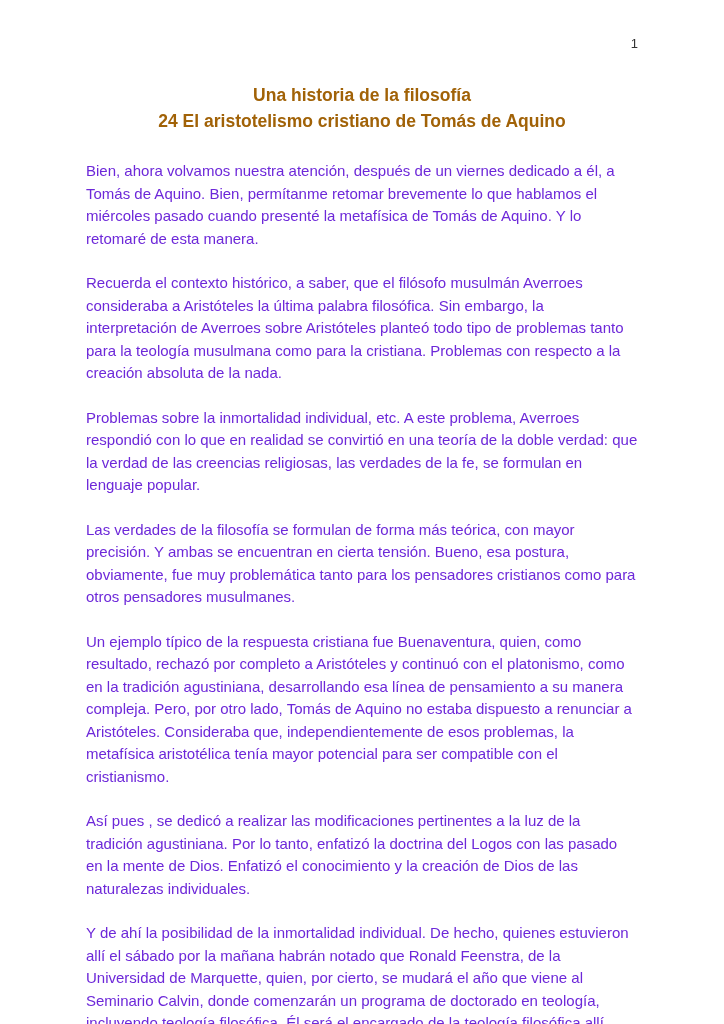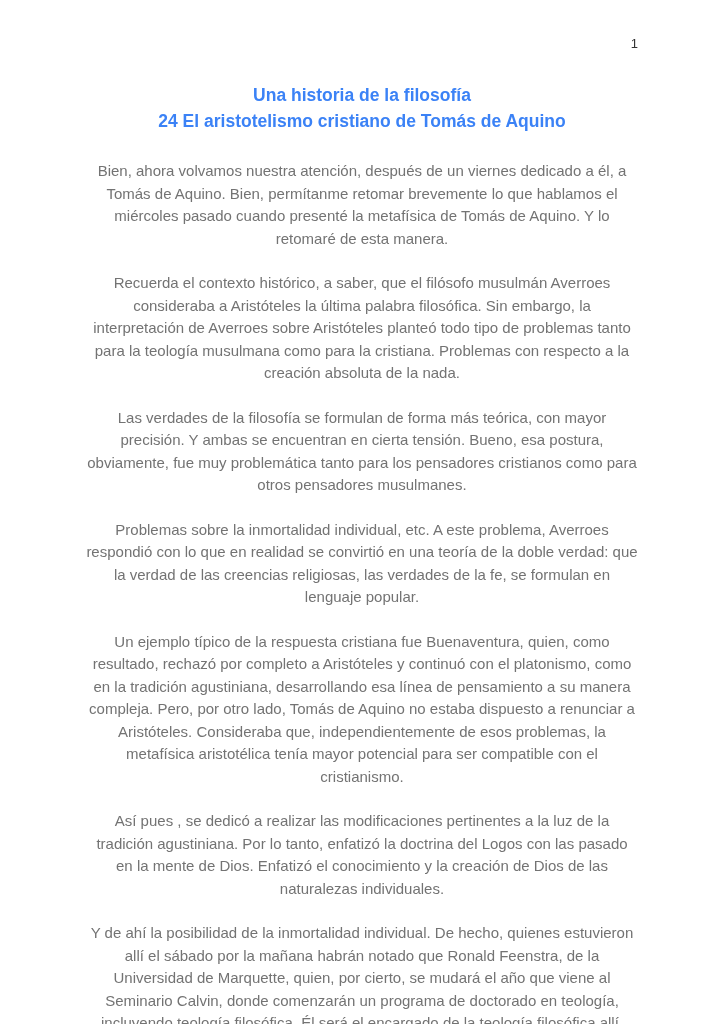--- a/index.html
+++ b/index.html
@@ -26,48 +26,48 @@
     line-height: 1.2;
   }
   .title-block {
     text-align: center;
     margin: 0 0 26px 0;
   }
   .title-line {
     font-weight: bold;
     font-size: 17.5px;
     line-height: 1.5;
-    color: #3b82f6;
+    color: #a16207;
   }
   .body-text p {
     font-size: 15px;
     line-height: 1.5;
     margin: 0 0 22px 0;
-    text-align: center;
-    color: #737373;
+    text-align: left;
+    color: #6d28d9;
   }
   .body-text p:last-child {
     margin-bottom: 0;
   }
 </style>
 </head>
 <body>
 
 <div class="page">
 
   <div class="page-number">1</div>
 
   <div class="title-block">
     <div class="title-line">Una historia de la filosofía</div>
     <div class="title-line">24 El aristotelismo cristiano de Tomás de Aquino</div>
   </div>
 
   <div class="body-text">
     <p>Bien, ahora volvamos nuestra atención, después de un viernes dedicado a él, a Tomás de Aquino. Bien, permítanme retomar brevemente lo que hablamos el miércoles pasado cuando presenté la metafísica de Tomás de Aquino. Y lo retomaré de esta manera.</p>
     <p>Recuerda el contexto histórico, a saber, que el filósofo musulmán Averroes consideraba a Aristóteles la última palabra filosófica. Sin embargo, la interpretación de Averroes sobre Aristóteles planteó todo tipo de problemas tanto para la teología musulmana como para la cristiana. Problemas con respecto a la creación absoluta de la nada.</p>
+    <p>Problemas sobre la inmortalidad individual, etc. A este problema, Averroes respondió con lo que en realidad se convirtió en una teoría de la doble verdad: que la verdad de las creencias religiosas, las verdades de la fe, se formulan en lenguaje popular.</p>
     <p>Las verdades de la filosofía se formulan de forma más teórica, con mayor precisión. Y ambas se encuentran en cierta tensión. Bueno, esa postura, obviamente, fue muy problemática tanto para los pensadores cristianos como para otros pensadores musulmanes.</p>
-    <p>Problemas sobre la inmortalidad individual, etc. A este problema, Averroes respondió con lo que en realidad se convirtió en una teoría de la doble verdad: que la verdad de las creencias religiosas, las verdades de la fe, se formulan en lenguaje popular.</p>
     <p>Un ejemplo típico de la respuesta cristiana fue Buenaventura, quien, como resultado, rechazó por completo a Aristóteles y continuó con el platonismo, como en la tradición agustiniana, desarrollando esa línea de pensamiento a su manera compleja. Pero, por otro lado, Tomás de Aquino no estaba dispuesto a renunciar a Aristóteles. Consideraba que, independientemente de esos problemas, la metafísica aristotélica tenía mayor potencial para ser compatible con el cristianismo.</p>
     <p>Así pues , se dedicó a realizar las modificaciones pertinentes a la luz de la tradición agustiniana. Por lo tanto, enfatizó la doctrina del Logos con las pasado en la mente de Dios. Enfatizó el conocimiento y la creación de Dios de las naturalezas individuales.</p>
     <p>Y de ahí la posibilidad de la inmortalidad individual. De hecho, quienes estuvieron allí el sábado por la mañana habrán notado que Ronald Feenstra, de la Universidad de Marquette, quien, por cierto, se mudará el año que viene al Seminario Calvin, donde comenzarán un programa de doctorado en teología, incluyendo teología filosófica. Él será el encargado de la teología filosófica allí.</p>
   </div>
 
 </div>
 
 </body></html>

